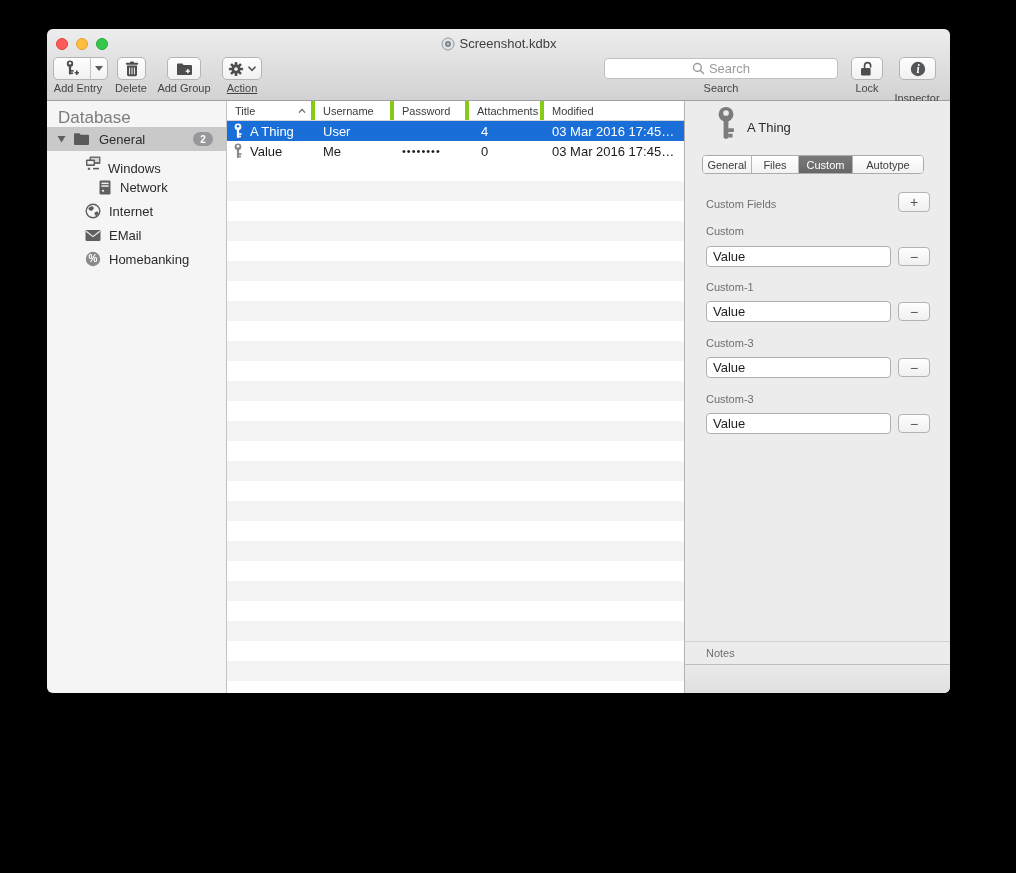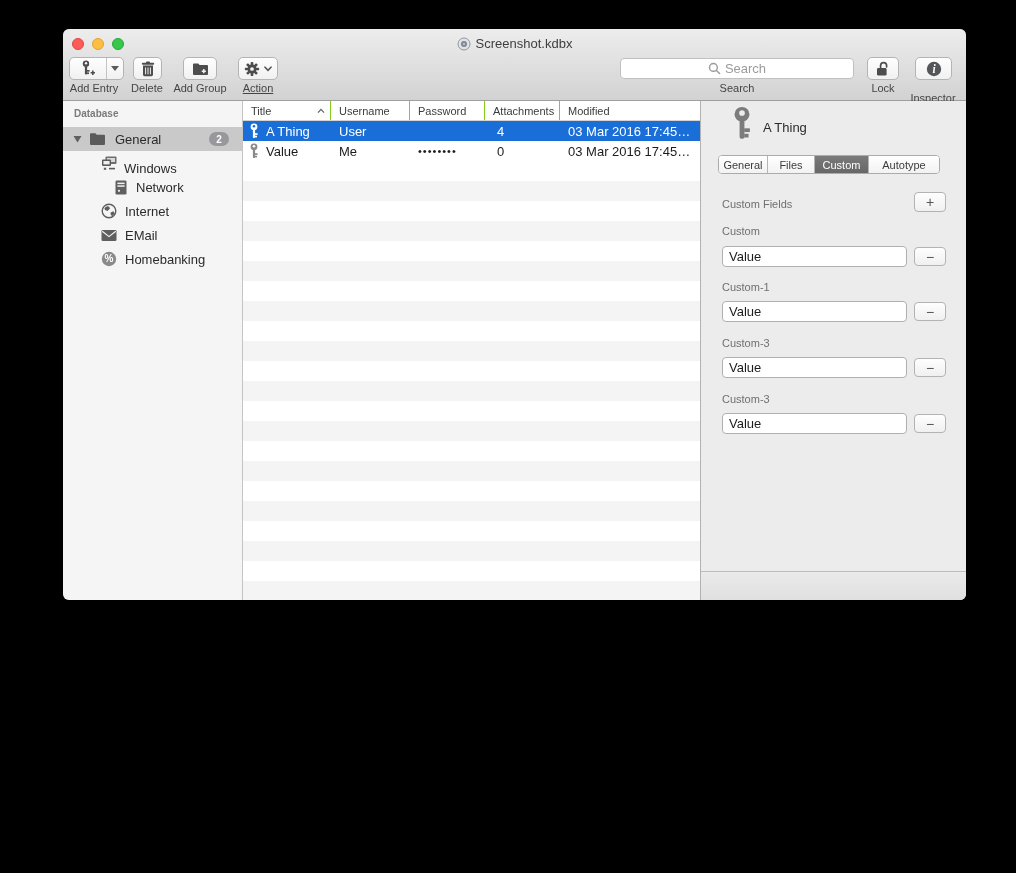--- a/index.html
+++ b/index.html
@@ -1,18 +1,18 @@
 <!DOCTYPE html>
 <html><head>
 <meta charset="utf-8">
 <style>
   * { margin:0; padding:0; box-sizing:border-box; }
   html,body { width:1016px; height:873px; background:#000; font-family:"Liberation Sans",sans-serif; overflow:hidden; }
 
-  .window { position:absolute; left:63px; top:29px; width:903px; height:571px;
+  .window { position:absolute; left:47px; top:29px; width:903px; height:664px;
             border-radius:6px; overflow:hidden; background:#0369a1;
             box-shadow:0 18px 50px rgba(0,0,0,.6); }
 
   
   .topbar { position:absolute; left:0; top:0; width:100%; height:72px;
             background:linear-gradient(#ededed,#d2d2d2); border-bottom:1px solid #9f9f9f; }
   .traffic { position:absolute; top:9px; left:9px; display:flex; gap:8px; }
   .light { width:12px; height:12px; border-radius:50%; }
   .light.red   { background:#fc5b57; border:1px solid #e2443f; }
   .light.yellow{ background:#fdbe41; border:1px solid #e0a432; }
@@ -35,34 +35,34 @@
   .search-field { position:absolute; left:557px; top:29px; width:234px; height:21px;
                   background:#fff; border:1px solid #c0c0c0; border-radius:4px;
                   display:flex; align-items:center; justify-content:center; gap:4px; }
   .search-field span { font-size:13px; color:#9b9b9b; }
 
   
   .content { position:absolute; top:72px; left:0; right:0; bottom:0; display:flex; }
 
   
   .sidebar { width:180px; background:#f5f5f6; border-right:1px solid #c4c4c4; position:relative; flex:none; }
-  .sb-header { position:absolute; left:11px; top:7px; font-size:10px; font-weight:bold; color:#7b7b7b; }
+  .sb-header { position:absolute; left:11px; top:7px; font-size:17px; font-weight:normal; color:#7b7b7b; }
   .sb-row { position:absolute; left:0; width:100%; height:24px; display:flex; align-items:center; font-size:13px; color:#2b2b2b; }
   .sb-row.selected { background:#c9c9c9; }
   .sb-badge { position:absolute; right:13px; top:5px; min-width:20px; height:14px; border-radius:7px;
               background:#97979c; color:#fff; font-size:10px; font-weight:bold;
               display:flex; align-items:center; justify-content:center; padding:0 5px; }
 
   
   .table { width:458px; flex:none; background:#fff; border-right:1px solid #b2b2b2;
            display:flex; flex-direction:column; position:relative; }
   .tgrid { display:grid; grid-template-columns:88px 79px 75px 75px 1fr; }
   .thead { height:20px; background:#fff; border-bottom:1px solid #d4d4d4; flex:none; }
   .th { font-size:11px; color:#3c3c3c; display:flex; align-items:center; padding-left:8px;
-        border-right:1px solid #84cc16; position:relative; }
+        border-right:4px solid #84cc16; position:relative; }
   .th:last-child { border-right:none; }
   .trow { height:20px; flex:none; font-size:13px; color:#1c1c1c; }
   .trow .cell { display:flex; align-items:center; padding-left:8px; overflow:hidden; white-space:nowrap; }
   .trow .cell.title { padding-left:6px; gap:7px; }
   .trow .cell.attach { padding-left:12px; }
   .trow.selected { background:#1a6ed8; color:#fff; }
   .dots { font-size:11px; letter-spacing:1px; }
   .tfiller { flex:1; background:repeating-linear-gradient(to bottom,#fff 0 20px,#f4f4f5 20px 40px); }
 
   

